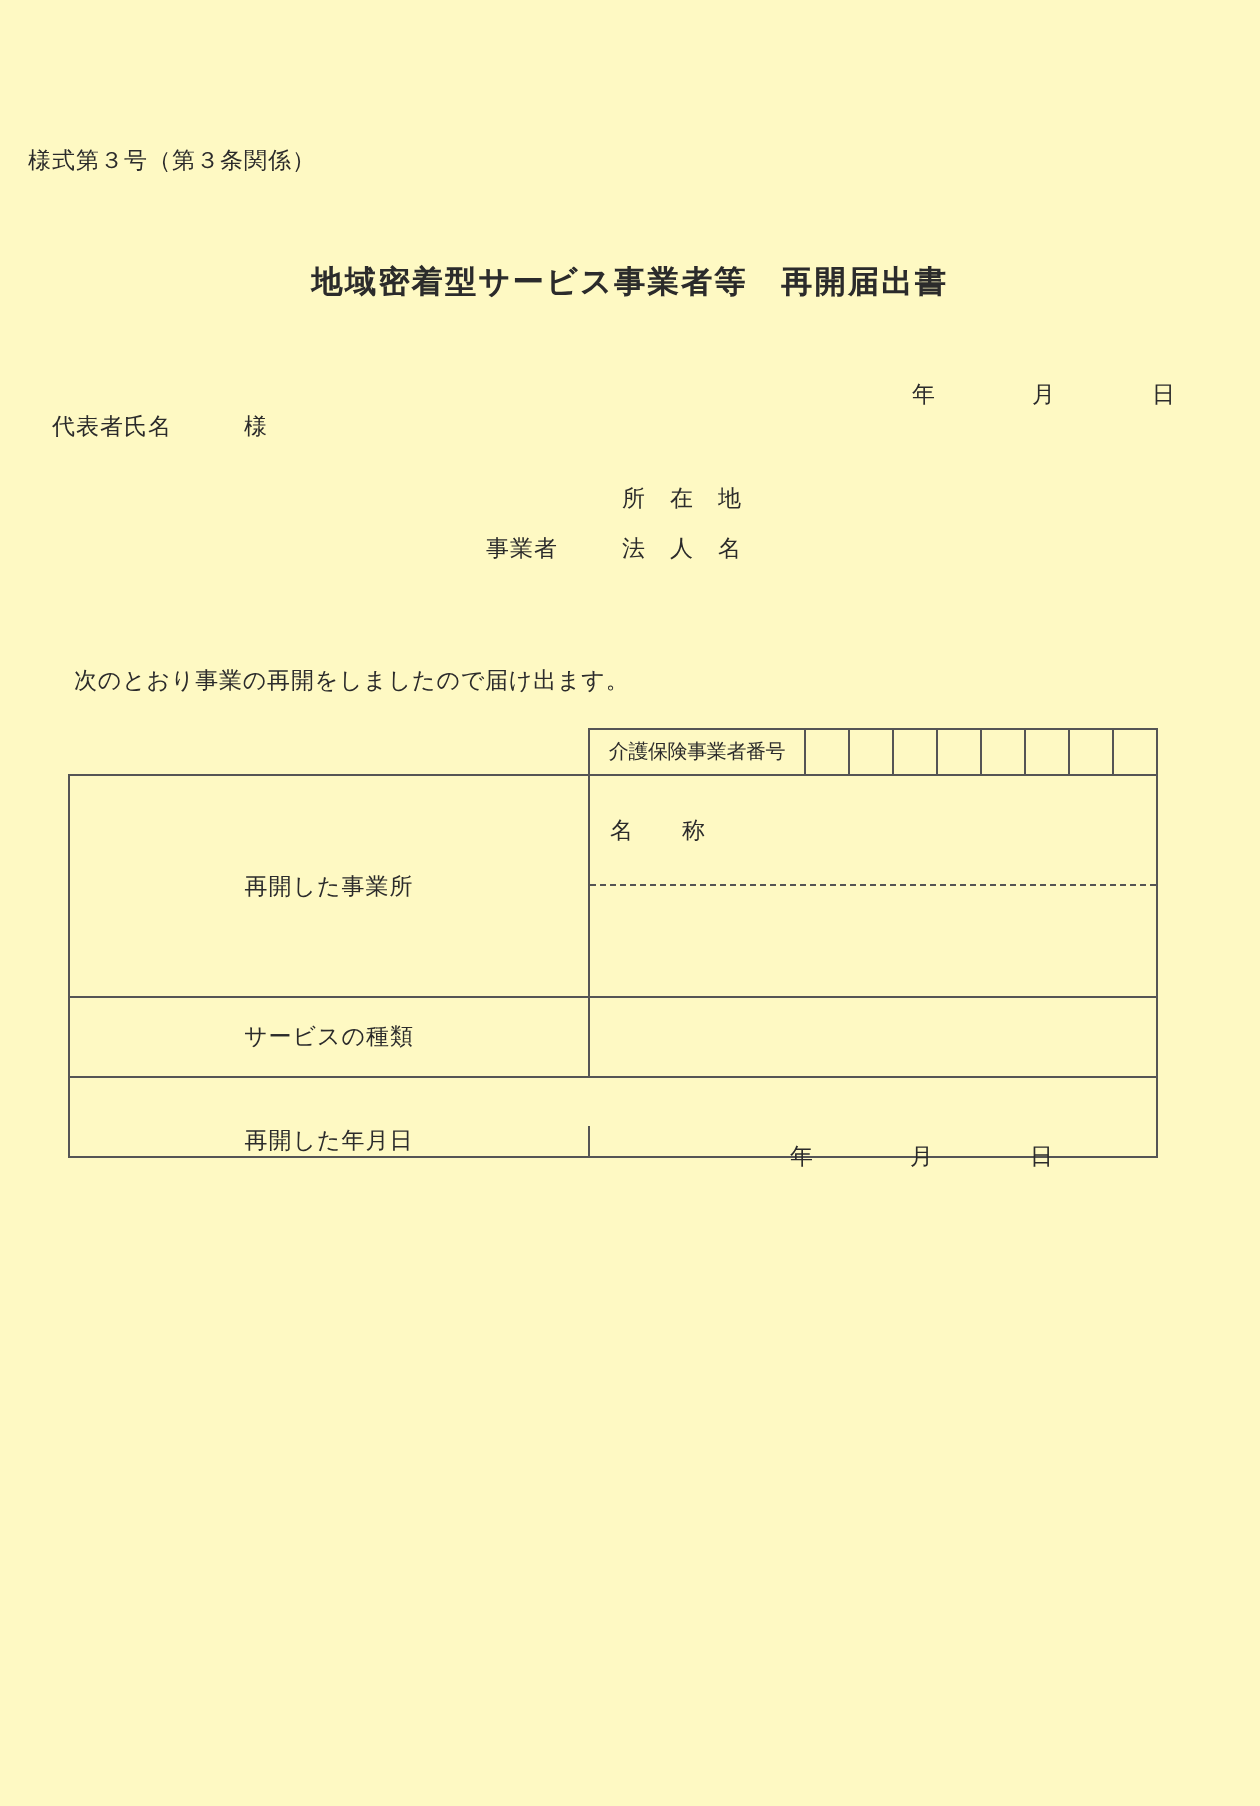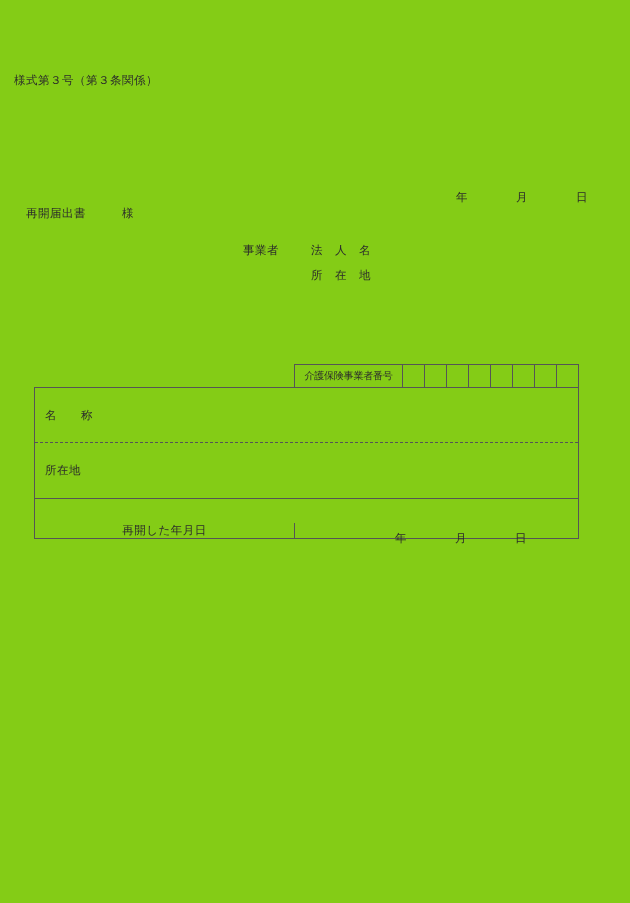--- a/index.html
+++ b/index.html
@@ -4,21 +4,21 @@
 <style>
   html, body {
     margin: 0;
     padding: 0;
     background: #ffffff;
   }
   .page {
     position: relative;
     width: 630px;
     height: 903px;
-    background: #84cc16;
+    background: #fef9c3;
     font-family: "Liberation Serif", "DejaVu Serif", serif;
     color: #2b2b2b;
     overflow: hidden;
   }
 
   
   .form-number {
     position: absolute;
     left: 14px;
     top: 73px;
@@ -209,65 +209,69 @@
     letter-spacing: 0.5px;
   }
 </style>
 </head>
 <body>
 
 <div class="page">
 
   <div class="form-number">様式第３号（第３条関係）</div>
 
+  <div class="doc-title">地域密着型サービス事業者等　再開届出書</div>
 
   <div class="date-line">年　　　　月　　　　日</div>
 
-  <div class="addressee">再開届出書　　　様</div>
+  <div class="addressee">代表者氏名　　　様</div>
 
   <div class="applicant">
+    <div class="applicant-row">
+      <span class="applicant-field-label">所　在　地</span>
+    </div>
     <div class="applicant-row">
       <span class="applicant-group-label">事業者</span>
       <span class="applicant-field-label">法　人　名</span>
     </div>
-    <div class="applicant-row">
-      <span class="applicant-field-label">所　在　地</span>
-    </div>
   </div>
 
+  <div class="statement">次のとおり事業の再開をしましたので届け出ます。</div>
 
   <div class="form-table">
 
     <div class="number-strip">
       <div class="number-label-cell">介護保険事業者番号</div>
       <div class="number-digit-cell"></div>
       <div class="number-digit-cell"></div>
       <div class="number-digit-cell"></div>
       <div class="number-digit-cell"></div>
       <div class="number-digit-cell"></div>
       <div class="number-digit-cell"></div>
       <div class="number-digit-cell"></div>
       <div class="number-digit-cell"></div>
     </div>
 
     <div class="body-top-rule"></div>
 
     <div class="table-body">
 
       <div class="trow row-office">
+        <div class="tcell-label">再開した事業所</div>
         <div class="tcell-value">
           <div class="subfield top">
             <span>名　　称</span>
           </div>
-          <div class="subfield">
-            <span>所在地</span>
-          </div>
         </div>
       </div>
 
+      <div class="trow row-service">
+        <div class="tcell-label">サービスの種類</div>
+        <div class="tcell-value"></div>
+      </div>
 
       <div class="trow row-date">
         <div class="tcell-label">再開した年月日</div>
         <div class="tcell-value">
           <span class="date-in-cell">年　　　　月　　　　日</span>
         </div>
       </div>
 
     </div>
   </div>

